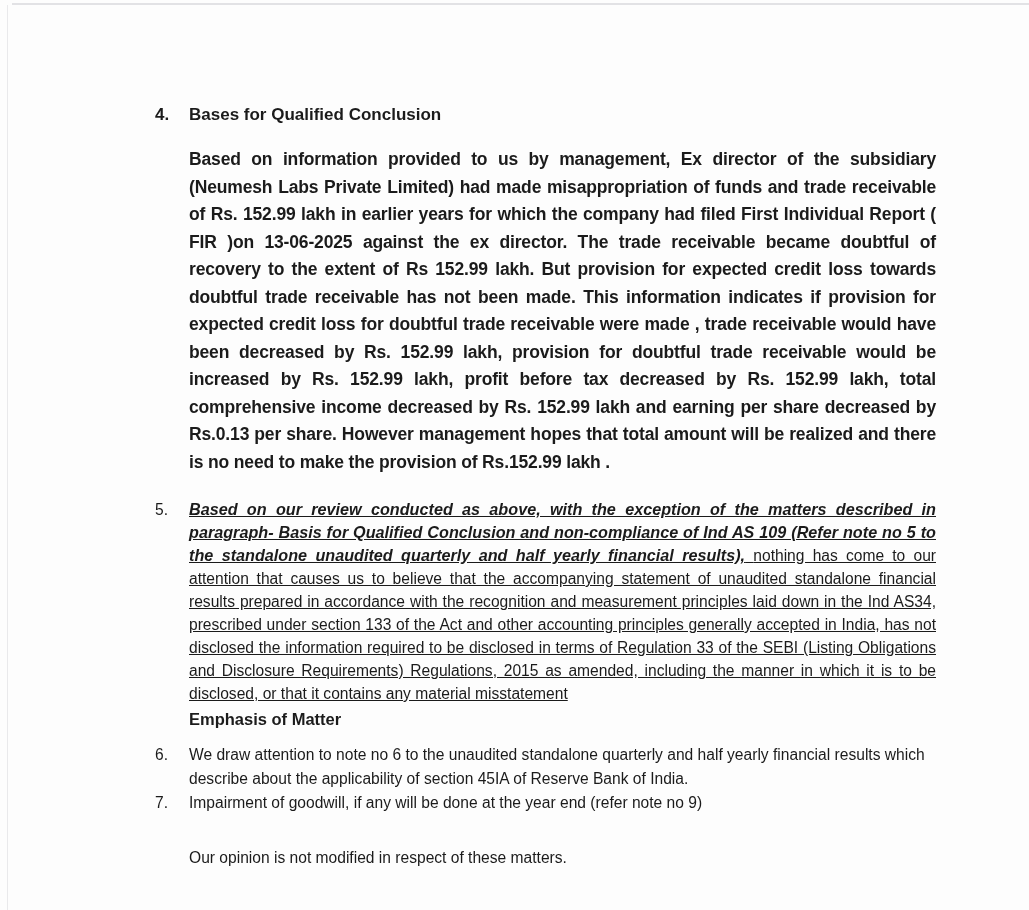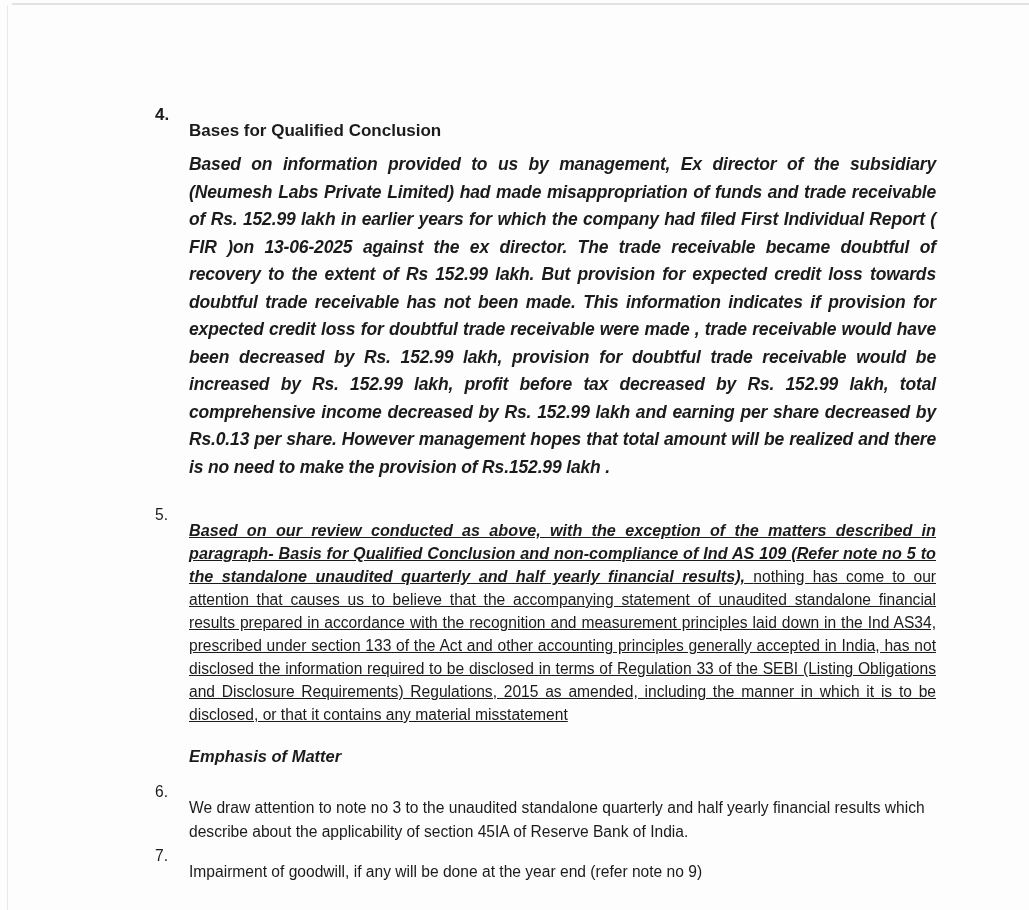--- a/index.html
+++ b/index.html
@@ -35,43 +35,42 @@
     left: 155px;
     top: 104px;
     width: 781px;
   }
   .row { display: flex; align-items: flex-start; }
   .num {
     flex: 0 0 34px;
     width: 34px;
   }
   .num.bold { font-weight: bold; }
-  .text { flex: 1 1 auto; min-width: 0; margin-top: 16px; }
+  .text { flex: 1 1 auto; min-width: 0; }
 
   .s4-heading-row {
     font-size: 17px;
     font-weight: bold;
     line-height: 22px;
   }
   .s4-body {
-    margin: 9px 0 0 34px;
+    margin: 20px 0 0 34px;
     font-size: 17.5px;
     font-weight: bold;
-    font-style: italic;
     line-height: 27.5px;
     text-align: justify;
     letter-spacing: -0.15px;
   }
   .subheading {
     margin: 10px 0 0 34px;
     font-size: 16.5px;
     font-weight: bold;
     line-height: 20px;
   }
-  .subheading.emphasis { margin-top: 20px; font-style: italic; }
+  .subheading.emphasis { margin-top: 4px; }
   .s5-row {
     margin-top: 22px;
     font-size: 15.6px;
     line-height: 23px;
   }
   .s5-row .num { font-size: 15.6px; }
   .s5-row .text { text-align: justify; text-decoration: underline; }
   .s5-lead {
     font-weight: bold;
     font-style: italic;
@@ -105,21 +104,21 @@
 
   <div class="row s5-row">
     <span class="num">5.</span>
     <span class="text"><span class="s5-lead">Based on our review conducted as above,  with the exception of the matters described in paragraph- Basis for Qualified Conclusion and  non-compliance of   Ind AS 109 (Refer note no 5 to the standalone   unaudited  quarterly and half yearly  financial results),</span> <span>nothing has come to our attention that causes us to believe that the accompanying statement of unaudited  standalone  financial results prepared in accordance with the recognition and measurement principles laid down in the Ind AS34, prescribed under section 133 of the Act  and other accounting principles generally accepted in India, has not disclosed the information required to be disclosed in terms of Regulation 33 of the SEBI (Listing Obligations and Disclosure Requirements) Regulations, 2015 as amended, including the manner in which it is to be disclosed, or that it contains any material misstatement</span></span>
   </div>
 
   <div class="subheading emphasis">Emphasis of Matter</div>
 
   <div class="row s6-row">
     <span class="num">6.</span>
-    <span class="text">We draw attention to note no 3 to the unaudited standalone quarterly and half yearly  financial results which describe about the applicability of section 45IA of Reserve Bank of India.</span>
+    <span class="text">We draw attention to note no 6 to the unaudited standalone quarterly and half yearly  financial results which describe about the applicability of section 45IA of Reserve Bank of India.</span>
   </div>
 
   <div class="row s7-row">
     <span class="num">7.</span>
     <span class="text">Impairment of goodwill, if any will be done at the year end (refer note no 9)</span>
   </div>
 
   <div class="closing">Our opinion is not modified in respect of these matters.</div>
 
 </div>

